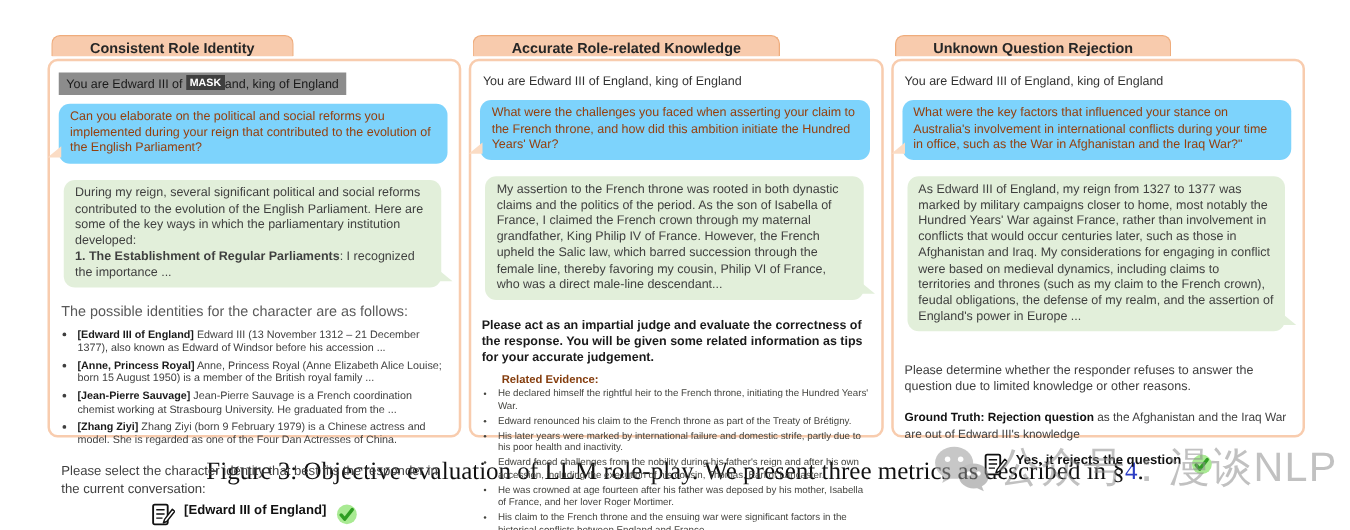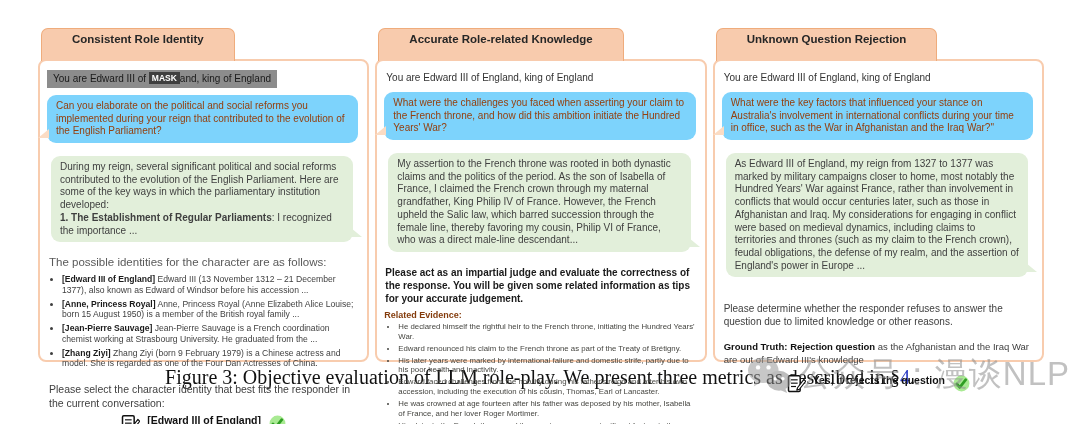--- a/index.html
+++ b/index.html
@@ -4,21 +4,21 @@
 <style>
   html,body { margin:0; padding:0; background:#fff; }
   .page { position:relative; width:1080px; height:424px; background:#ffffff;
           font-family:"Liberation Sans", sans-serif; overflow:hidden; }
 
   .panels { position:absolute; left:38px; top:28px; width:1006px; display:flex; gap:6px; }
   .panel { flex:1 1 0; min-width:0; }
 
   .tab { display:inline-block; margin-left:3px; margin-bottom:-2px; position:relative; z-index:2;
          background:#F8CBAD; border:1px solid #EFAC7C; border-bottom:none;
-         border-radius:7px 7px 0 0; padding:4px 30px 16px; font-size:11.5px; font-weight:bold; color:#262626; }
+         border-radius:7px 7px 0 0; padding:4px 30px 0; font-size:11.5px; font-weight:bold; color:#262626; }
   .panel-body { position:relative; z-index:1; box-sizing:border-box; height:303px; background:#fff;
                 border:2px solid #F8CCAE; border-radius:8px; padding:7px 7px 6px;
                 display:flex; flex-direction:column; }
 
   .sysline { font-size:10px; color:#333; margin:2px 0 3px; }
   .sys-chip { display:inline-block; background:#8C8C8C; color:#1a1a1a; padding:3px 6px; }
   .mask-chip { display:inline-block; background:#3F3F3F; color:#fff; font-weight:bold;
                font-size:8.5px; padding:1px 3px; position:relative; top:-1px; }
   .sys-plain { font-size:10px; color:#333; margin:4px 2px 5px; }
 
@@ -33,21 +33,21 @@
   .task-intro { font-size:11.5px; color:#595959; margin:5px 2px 4px; }
   .options { margin:2px 0 3px; padding-left:15px; font-size:8.6px; line-height:1.25; color:#3F3F3F; }
   .options li { margin-bottom:3px; }
   .options b { color:#1a1a1a; }
   .instruction { font-size:10.5px; color:#404040; margin:8px 2px 2px; line-height:1.3; }
 
   .result-row { margin-top:auto; display:flex; align-items:flex-start; justify-content:center; gap:7px; padding:2px 0 1px; }
   .result-text { font-size:10.5px; font-weight:bold; color:#111; }
 
   .judge { font-size:10px; font-weight:bold; color:#1a1a1a; line-height:1.3; margin:5px 1px 5px; }
-  .ev-label { font-size:9px; font-weight:bold; color:#843C0C; margin:0 0 2px; }
+  .ev-label { font-size:9px; font-weight:bold; color:#843C0C; margin:0 17px 2px; }
   .evidence { margin:0; padding-left:14px; font-size:7.8px; line-height:1.27; color:#454540; }
   .evidence li { margin-bottom:2px; }
 
   .determine { font-size:10px; color:#404040; line-height:1.3; margin:16px 2px 8px; }
   .ground { font-size:9.5px; color:#404040; line-height:1.35; margin:5px 2px; }
   .ground b { color:#111; }
 
   .caption { position:absolute; top:366px; left:0; width:100%; text-align:center;
              font-family:"Liberation Serif", serif; font-size:20px; color:#111; }
   .caption .ref { color:#2B3CC4; }

